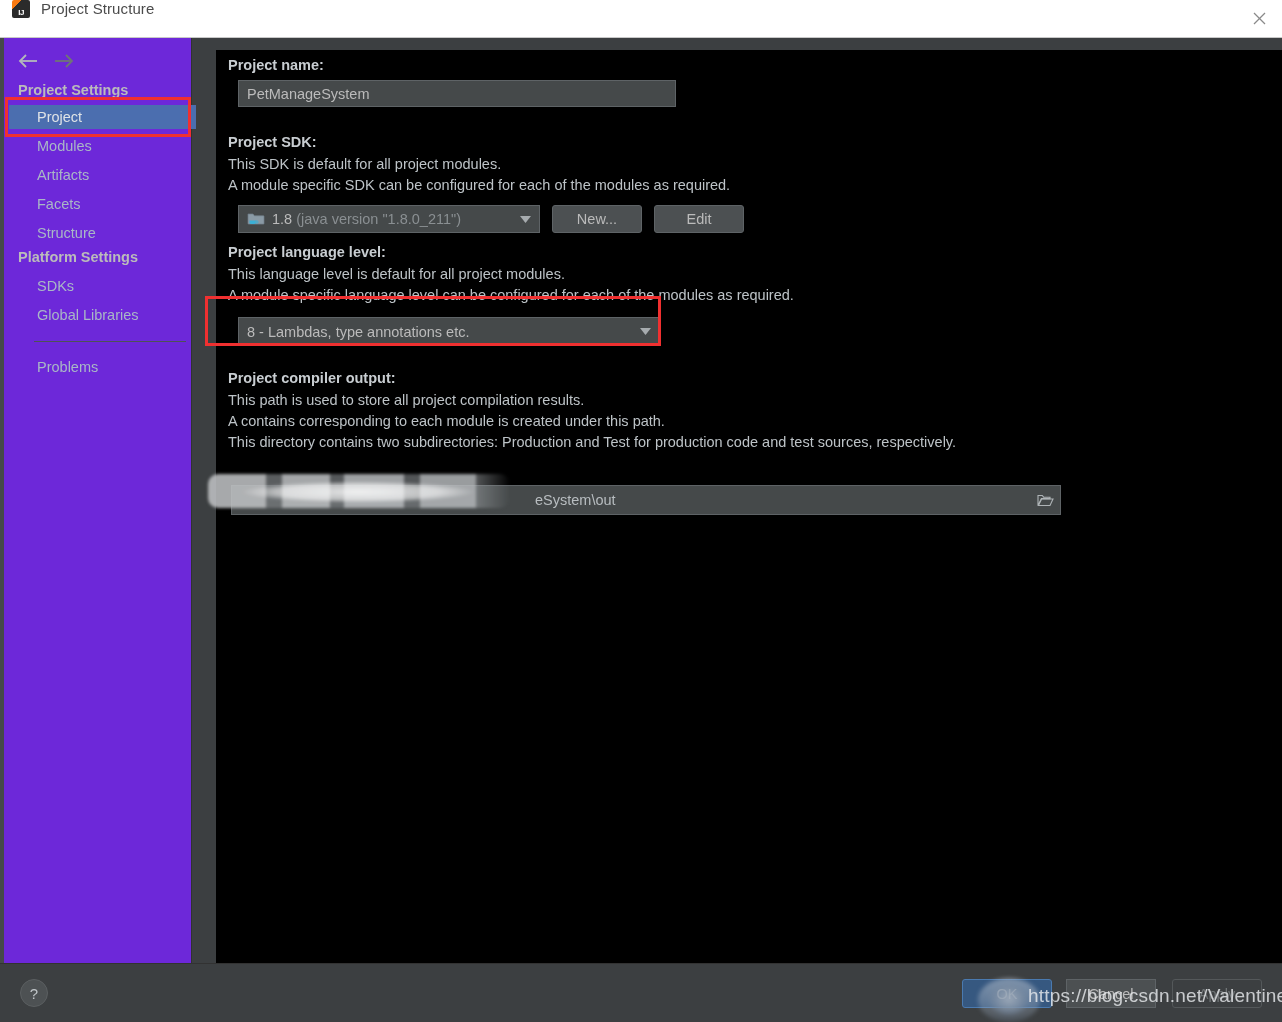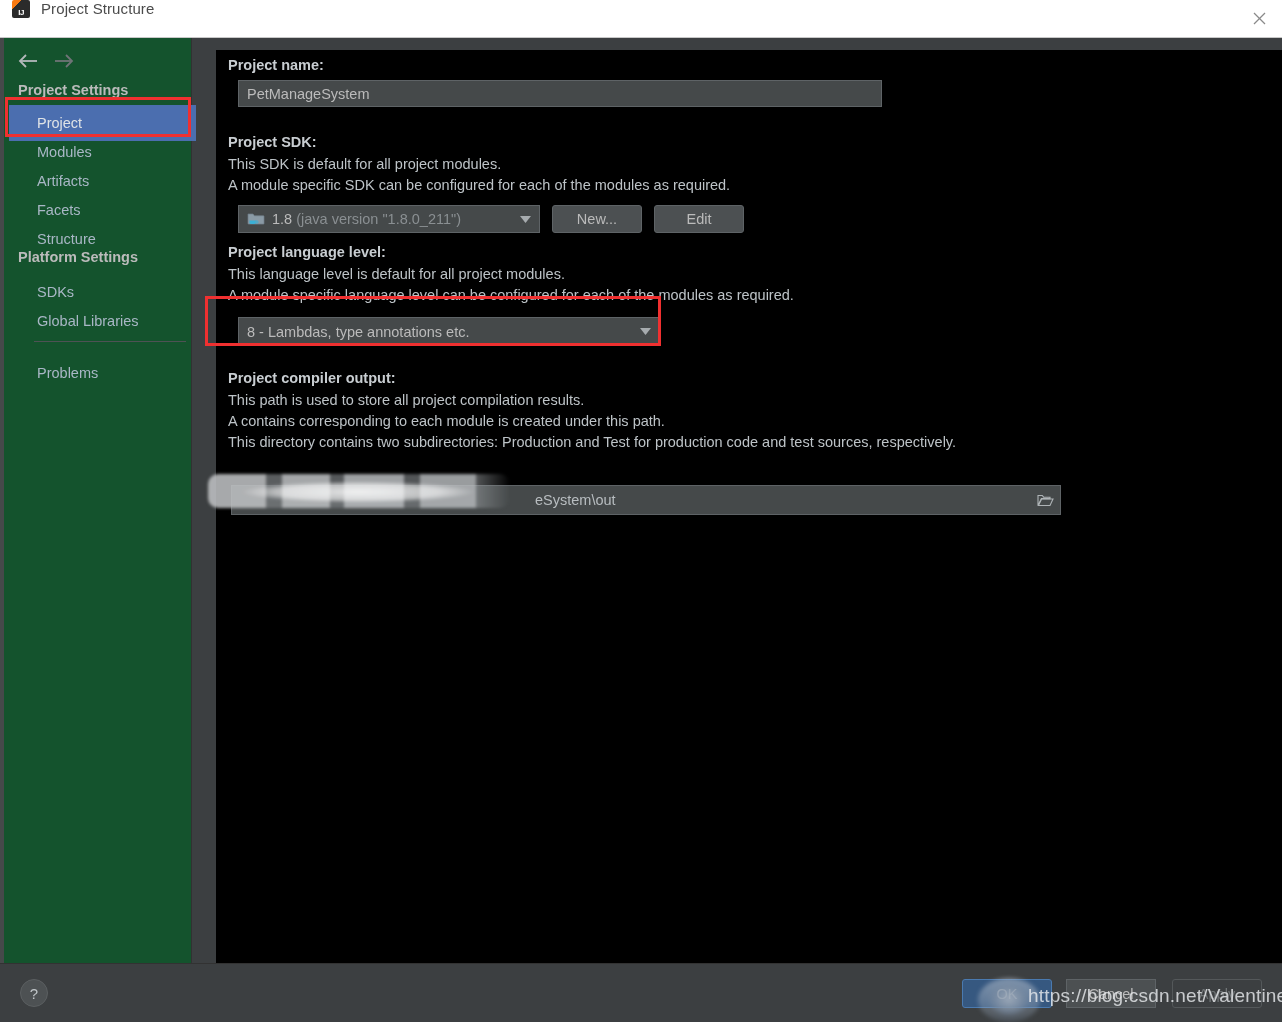--- a/index.html
+++ b/index.html
@@ -77,21 +77,21 @@
     width: 4px; height: 925px;
     background: #45494a;
   }
 
   
   #sidebar {
     position: absolute;
     left: 4px; top: 0;
     width: 188px;
     height: 925px;
-    background: #14532d;
+    background: #6d28d9;
     border-right: 1px solid #323232;
   }
   #nav-arrows {
     position: absolute;
     left: 8px; top: 6px;
     width: 120px; height: 34px;
     display: flex;
     align-items: center;
   }
   .nav-arrow {
@@ -106,21 +106,21 @@
     left: 14px;
     font-size: 14.5px;
     font-weight: bold;
     color: #bbbbbb;
     white-space: nowrap;
   }
   .nav-item {
     position: absolute;
     left: 5px;
     width: 183px;
-    height: 36px;
+    height: 24px;
     display: flex;
     align-items: center;
     padding-left: 28px;
     font-size: 14.5px;
     color: #a9b7c6;
     cursor: pointer;
     white-space: nowrap;
   }
   .nav-item.selected {
     background: #4b6eaf;
@@ -417,21 +417,21 @@
       <div id="sidebar-divider"></div>
 
       <div class="nav-item" style="top:317px">
         <span>Problems</span>
       </div>
     </div>
 
     <div id="main">
 
       <div class="section-title" style="left:12px; top:7px">Project name:</div>
-      <div class="text-field" style="left:22px; top:30px; width:644px; height:27px">
+      <div class="text-field" style="left:22px; top:30px; width:438px; height:27px">
         <span>PetManageSystem</span>
       </div>
 
       <div class="section-title" style="left:12px; top:84px">Project SDK:</div>
       <div class="desc-line" style="left:12px; top:106px">This SDK is default for all project modules.</div>
       <div class="desc-line" style="left:12px; top:127px">A module specific SDK can be configured for each of the modules as required.</div>
 
       <div class="combo" style="left:22px; top:155px; width:302px; height:28px">
         <span class="sdk-icon">
           <svg width="18" height="16" viewBox="0 0 18 16">

